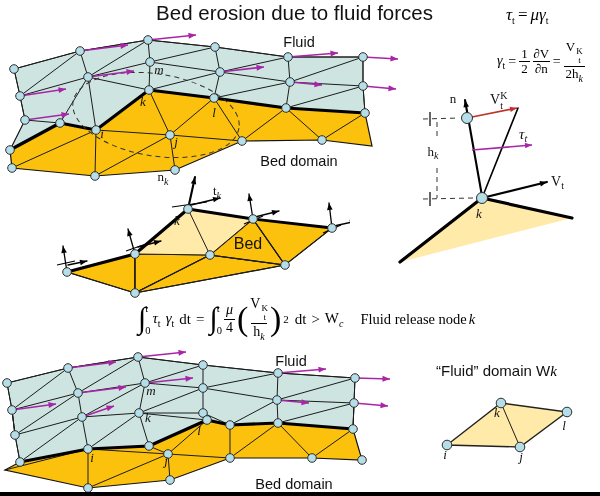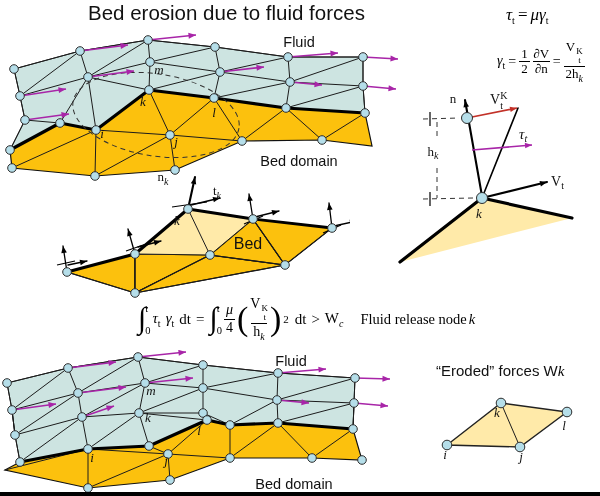--- a/index.html
+++ b/index.html
@@ -1,19 +1,19 @@
 <!DOCTYPE html>
 <html style="--fluid: #cde4e1; --bed: #fcc10d; --pale: #ffeaa9; --node: #b5dee9; --arrow: #a825a8; --red: #c23128;"><head>
 <meta charset="utf-8">
 <style>
   html,body{margin:0;padding:0;background:#fff}
   .stage{position:relative;width:600px;height:496px;background:#fff;overflow:hidden;
          font-family:"Liberation Sans",sans-serif}
   .abs{position:absolute}
-  .title{left:88px;top:1px;width:345px;text-align:left;font-size:20.5px;color:#111;
+  .title{left:88px;top:1px;width:345px;text-align:right;font-size:20.5px;color:#111;
          font-family:"Liberation Sans",sans-serif}
   
   .fl{fill:var(--fluid);stroke:#222;stroke-width:1}
   .bd{fill:var(--bed);stroke:#111;stroke-width:1.2}
   .pl{fill:var(--pale)}
   .e{stroke:#1c1c1c;stroke-width:1;fill:none;stroke-linecap:round}
   .e2{stroke:#000;stroke-width:1.3;fill:none;stroke-linecap:round}
   .e3{stroke:#000;stroke-width:1.6;fill:none;stroke-linecap:round}
   .e4{stroke:#000;stroke-width:2.1;fill:none;stroke-linecap:round}
   .thick{stroke:#000;stroke-width:3.2;fill:none;stroke-linecap:round;stroke-linejoin:round}
@@ -353,22 +353,22 @@
     <text class="cap" x="291" y="16">Fluid</text>
     <text class="cap" x="294" y="139">Bed domain</text>
     <text class="lbl" x="151" y="45">m</text>
     <text class="lbl" x="148" y="72">k</text>
     <text class="lbl" x="92" y="112">i</text>
     <text class="lbl" x="166" y="115">j</text>
     <text class="lbl" x="199" y="85">l</text>
   </svg>
 
   <div class="abs" style="left:436px;top:362px;font-size:15px;color:#111">
-    <span>“Eroded”</span>
-    <span>forces</span>
+    <span>“Fluid”</span>
+    <span>domain</span>
     <span>W</span><span class="gi math">k</span>
   </div>
   <svg class="abs" style="left:430px;top:388px" width="170" height="95" viewBox="0 0 170 95">
     <polygon class="pl" style="stroke:#222;stroke-width:1.4" points="17,57 71,15 137,24 90,59"></polygon>
     <line class="e" x1="71" y1="15" x2="90" y2="59"></line>
     <g>
         <circle cx="17" cy="57" r="4.8" class="nd"></circle>
         <circle cx="71" cy="15" r="4.8" class="nd"></circle>
         <circle cx="137" cy="24" r="4.8" class="nd"></circle>
         <circle cx="90" cy="59" r="4.8" class="nd"></circle>

